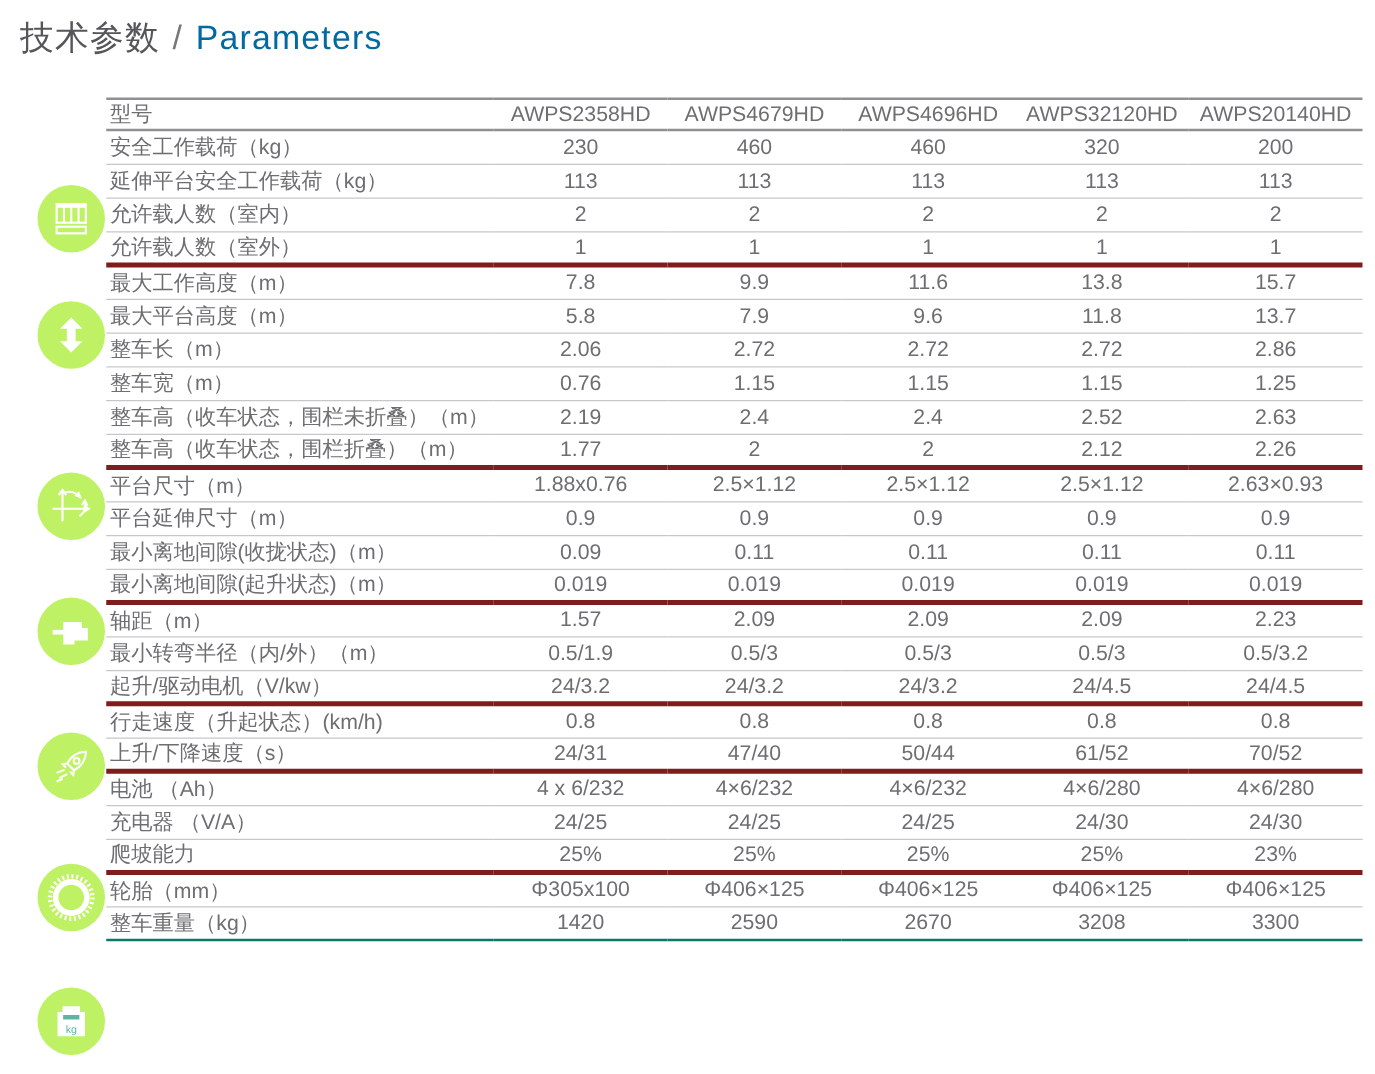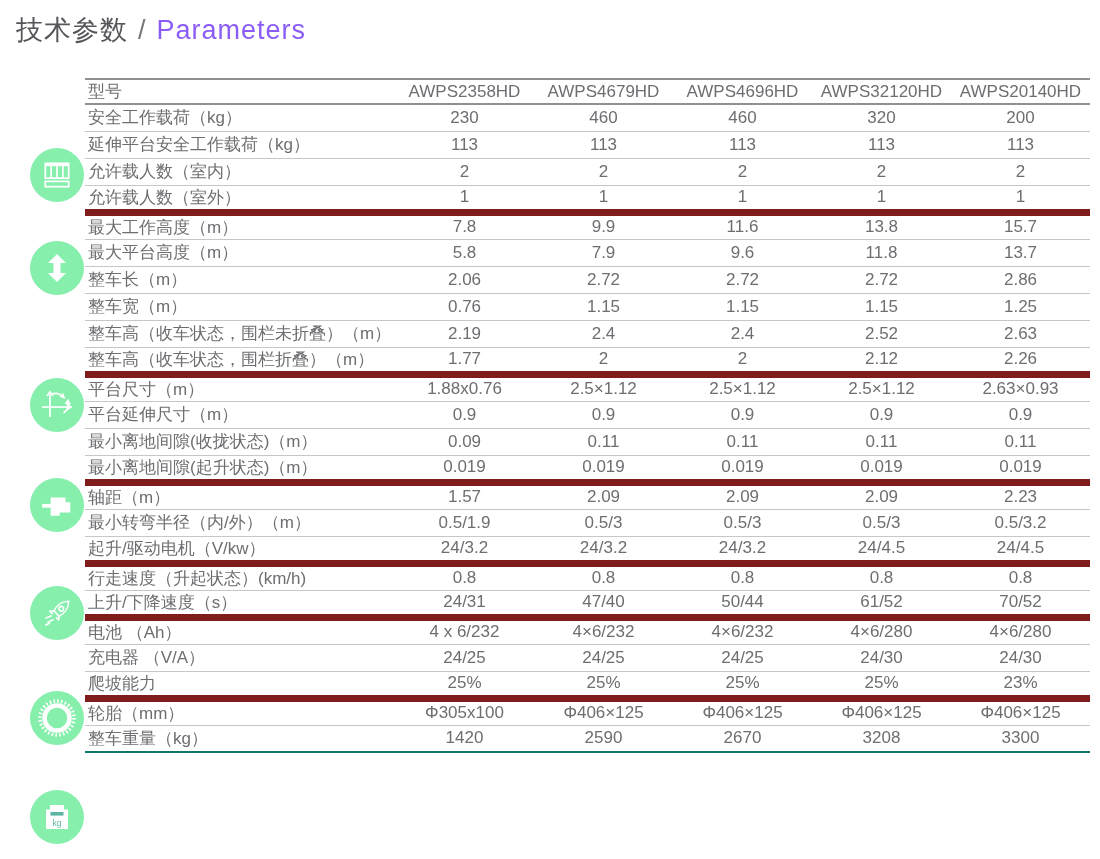--- a/index.html
+++ b/index.html
@@ -11,27 +11,27 @@
     color: #6d6e71;
     overflow: hidden;
   }
   .title {
     position: absolute; left: 16px; top: 12px;
     font-size: 27px; font-weight: 400; letter-spacing: 1px;
     color: #55565a;
     display: flex; align-items: baseline; gap: 10px;
   }
   .title .sep { color: #77787b; font-weight: 300; }
-  .title .en { color: #8b5cf6; }
+  .title .en { color: #0369a1; }
 
   
   .badge {
     position: absolute; left: 30px;
     width: 54px; height: 54px; border-radius: 50%;
-    background: #86efac;
+    background: #bef264;
     display: flex; align-items: center; justify-content: center;
   }
   .badge svg { display: block; }
 
   
   .tablewrap { position: absolute; left: 85px; top: 78px; width: 1005px; }
   table {
     width: 100%;
     border-collapse: collapse;
     border-top: 2px solid #8f9092;
@@ -41,21 +41,21 @@
   thead td {
     border-bottom: 2px solid #8f9092;
     height: 25px;
     vertical-align: middle;
   }
   tbody td {
     border-bottom: 1px solid #c6c7c8;
     height: 27px;
     vertical-align: middle;
   }
-  tbody tr.group-end td { border-bottom: 7px solid #7f1d1d; }
+  tbody tr.group-end td { border-bottom: 4px solid #7f1d1d; }
   tbody tr.table-end td { border-bottom: 2px solid #0f766e; }
   td.label { text-align: left; padding-left: 3px; width: 310px; white-space: nowrap; }
   td.val { text-align: center; width: 139px; }
 </style>
 </head>
 <body>
 
 <h1 class="title">
   <span>技术参数</span>
   <span class="sep">/</span>

